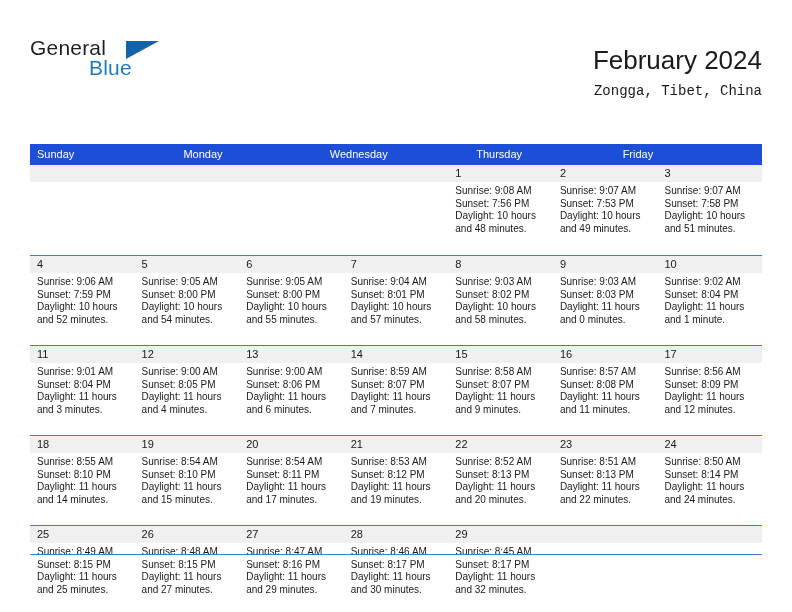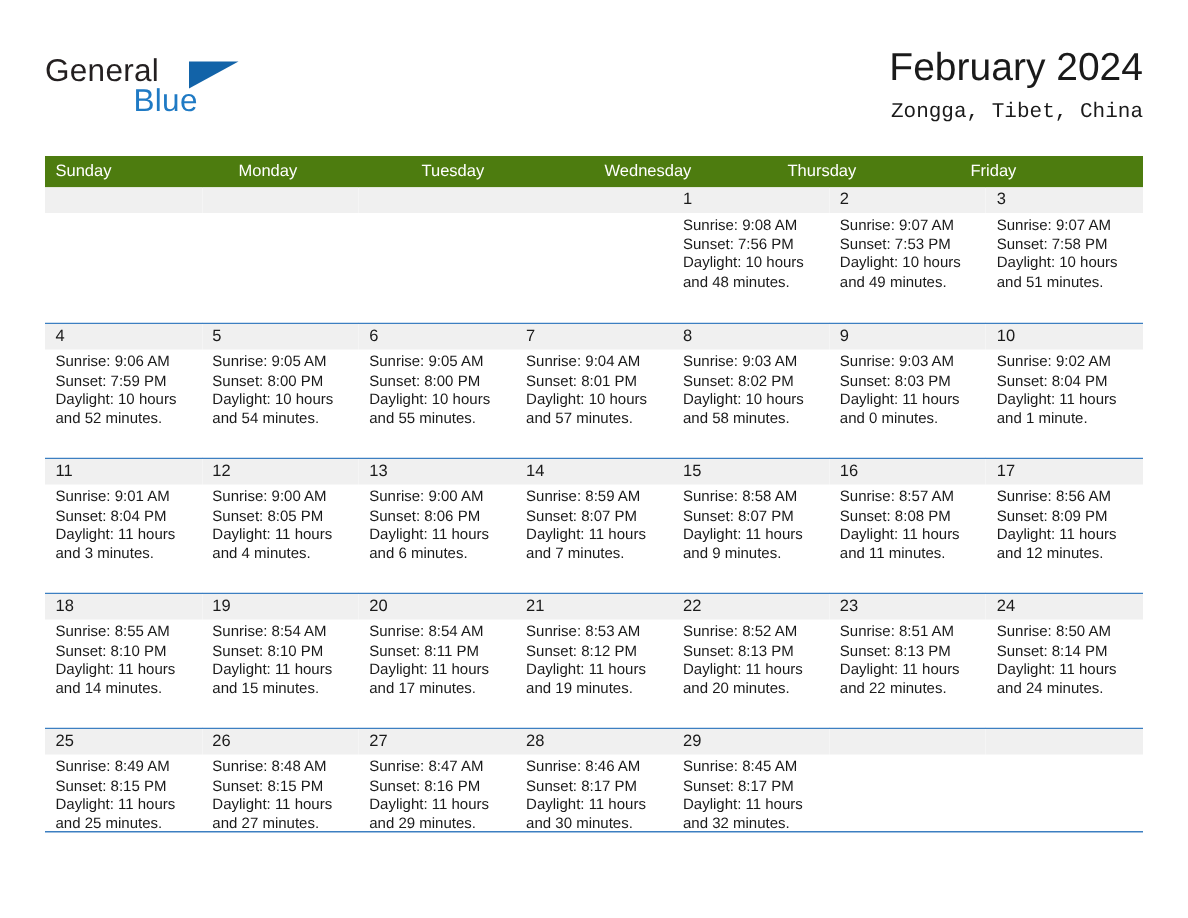--- a/index.html
+++ b/index.html
@@ -60,21 +60,21 @@
     top: 5px;
     width: 0;
     height: 0;
     border-left: 33px solid #1263a8;
     border-bottom: 18px solid transparent;
   }
 
   .title-block {
     position: absolute;
     right: 0;
-    top: 0;
+    top: 16px;
     text-align: right;
   }
   .cal-title {
     font-size: 26px;
     color: #1a1a1a;
     line-height: 32px;
     white-space: nowrap;
     font-weight: normal;
   }
   .cal-subtitle {
@@ -88,22 +88,23 @@
 
   
   .calendar {
     position: absolute;
     left: 30px;
     top: 104px;
     width: 732px;
   }
   .weekday-row {
     display: flex;
-    background: #4d7c0f;
+    background: #1d4ed8;
     height: 21px;
+    margin-top: 40px;
   }
   .weekday {
     flex: 1 1 0;
     color: #ffffff;
     font-size: 11px;
     line-height: 21px;
     padding-left: 7px;
     box-sizing: border-box;
     white-space: nowrap;
   }
@@ -165,21 +166,20 @@
     <div class="title-block">
       <div class="cal-title">February 2024</div>
       <div class="cal-subtitle">Zongga, Tibet, China</div>
     </div>
   </div>
 
   <div class="calendar">
     <div class="weekday-row" id="weekday-row">
         <div class="weekday">Sunday</div>
         <div class="weekday">Monday</div>
-        <div class="weekday">Tuesday</div>
         <div class="weekday">Wednesday</div>
         <div class="weekday">Thursday</div>
         <div class="weekday">Friday</div>
       </div>
     <div id="weeks-container">
         <div class="week-row first">
           <div class="day-cell">
             <div class="daynum-band">
               <div class="daynum"></div>
             </div>

